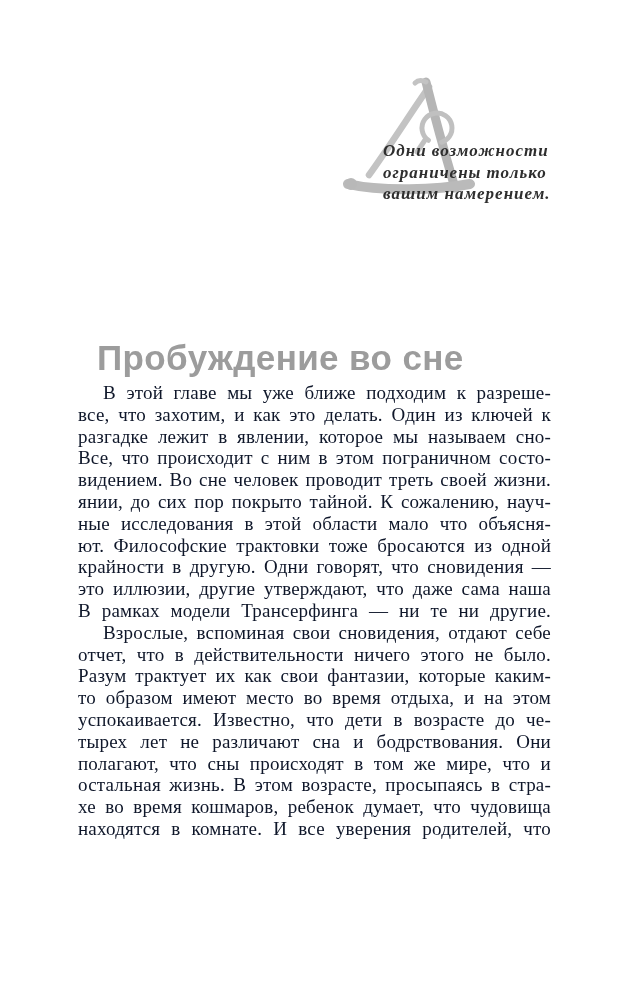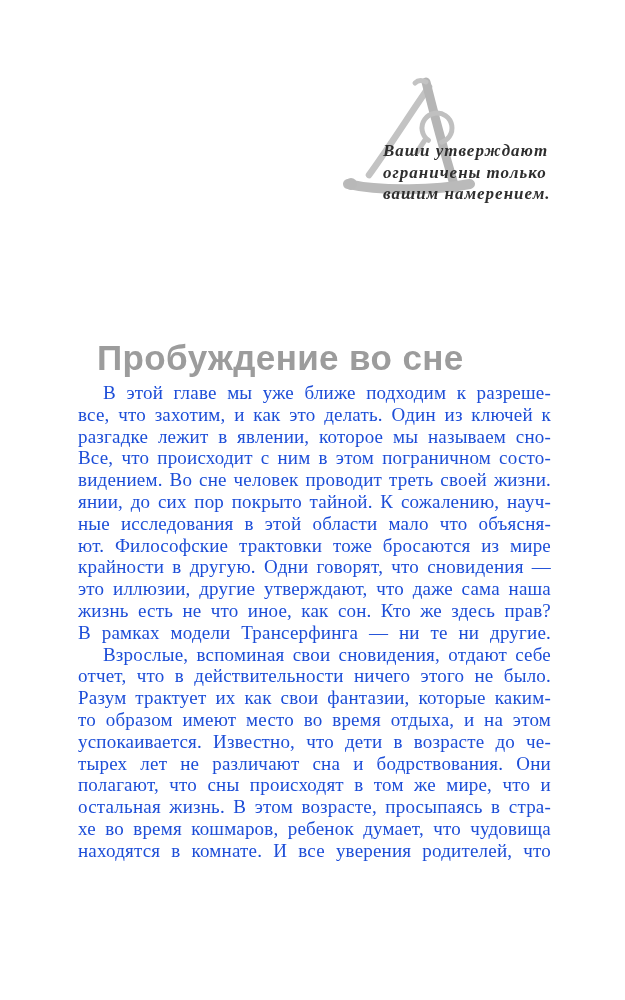--- a/index.html
+++ b/index.html
@@ -49,21 +49,21 @@
 
   
   .body-text {
     position: absolute;
     left: 78px; top: 382px;
     width: 473px;
     font-family: "Liberation Serif", serif;
     font-size: 19px;
     line-height: 21.8px;
     letter-spacing: 0.2px;
-    color: #1d4ed8;
+    color: #0f172a;
   }
   .body-text .line {
     text-align: justify;
     text-align-last: justify;
   }
   .body-text .line.flush { text-align-last: left; }
   .body-text .line.indent { text-indent: 25px; }
 </style>
 </head>
 <body>
@@ -81,39 +81,38 @@
 
       <path d="M6 110 C40 118 95 116 128 110" stroke="#bababa" stroke-width="10" stroke-linecap="round"></path>
       <circle cx="9" cy="110" r="6" fill="#b8b8b8"></circle>
 
       <circle cx="95" cy="54" r="15" stroke="#c0c0c0" stroke-width="5" stroke-dasharray="80 15" transform="rotate(125 95 54)" stroke-linecap="round"></circle>
       <path d="M83 66 L75 78" stroke="#c0c0c0" stroke-width="5" stroke-linecap="round"></path>
     </svg>
   </div>
 
   <div class="epigraph">
-    <div>Ваши утверждают</div>
+    <div>Одни возможности</div>
     <div>ограничены только</div>
     <div>вашим намерением.</div>
   </div>
 
   <h1 class="chapter-title">Пробуждение во сне</h1>
 
   <div class="body-text">
       <div class="line indent">В этой главе мы уже ближе подходим к разреше-</div>
       <div class="line">все, что захотим, и как это делать. Один из ключей к</div>
       <div class="line">разгадке лежит в явлении, которое мы называем сно-</div>
       <div class="line">Все, что происходит с ним в этом пограничном состо-</div>
       <div class="line">видением. Во сне человек проводит треть своей жизни.</div>
       <div class="line">янии, до сих пор покрыто тайной. К сожалению, науч-</div>
       <div class="line">ные исследования в этой области мало что объясня-</div>
-      <div class="line">ют. Философские трактовки тоже бросаются из мире</div>
+      <div class="line">ют. Философские трактовки тоже бросаются из одной</div>
       <div class="line">крайности в другую. Одни говорят, что сновидения —</div>
       <div class="line">это иллюзии, другие утверждают, что даже сама наша</div>
-      <div class="line">жизнь есть не что иное, как сон. Кто же здесь прав?</div>
       <div class="line">В рамках модели Трансерфинга — ни те ни другие.</div>
       <div class="line indent">Взрослые, вспоминая свои сновидения, отдают себе</div>
       <div class="line">отчет, что в действительности ничего этого не было.</div>
       <div class="line">Разум трактует их как свои фантазии, которые каким-</div>
       <div class="line">то образом имеют место во время отдыха, и на этом</div>
       <div class="line">успокаивается. Известно, что дети в возрасте до че-</div>
       <div class="line">тырех лет не различают сна и бодрствования. Они</div>
       <div class="line">полагают, что сны происходят в том же мире, что и</div>
       <div class="line">остальная жизнь. В этом возрасте, просыпаясь в стра-</div>
       <div class="line">хе во время кошмаров, ребенок думает, что чудовища</div>

